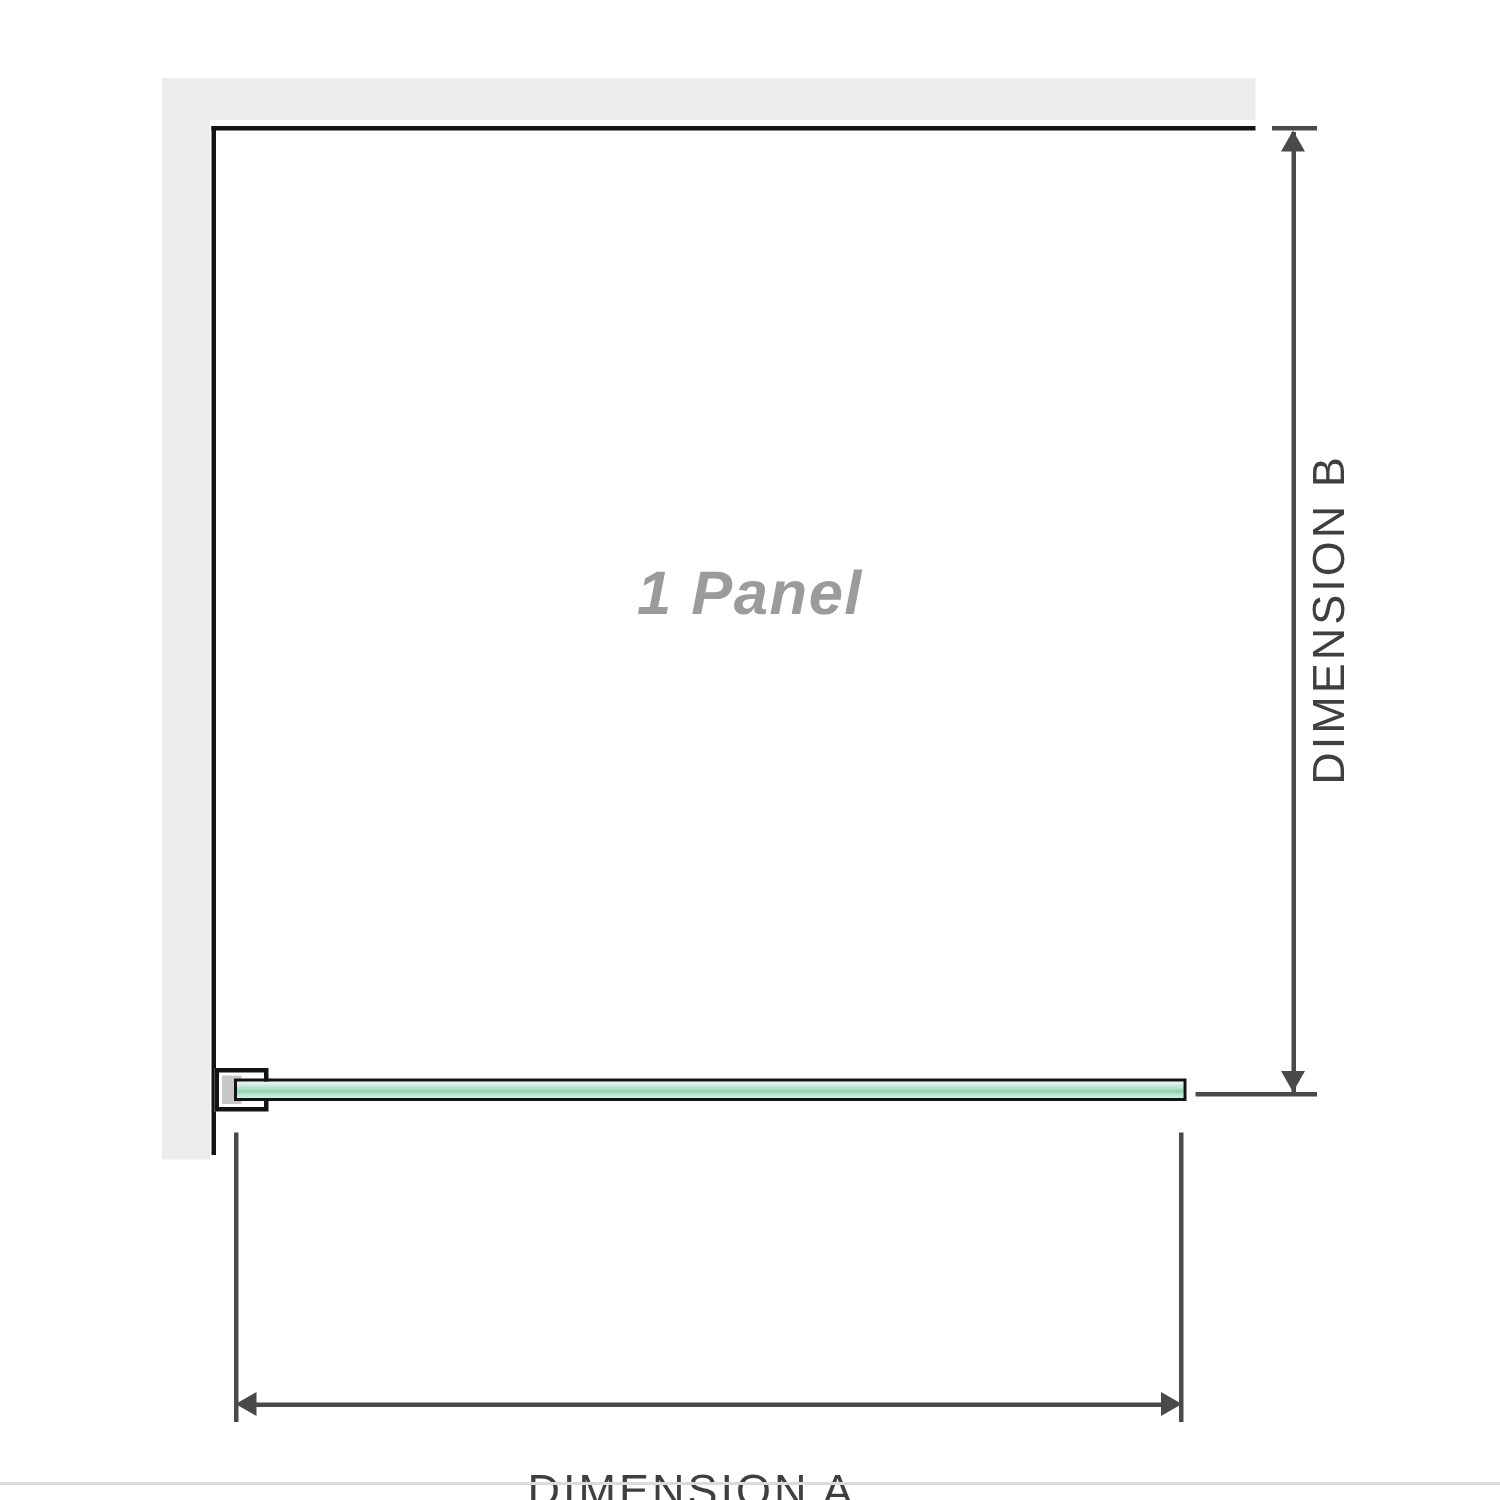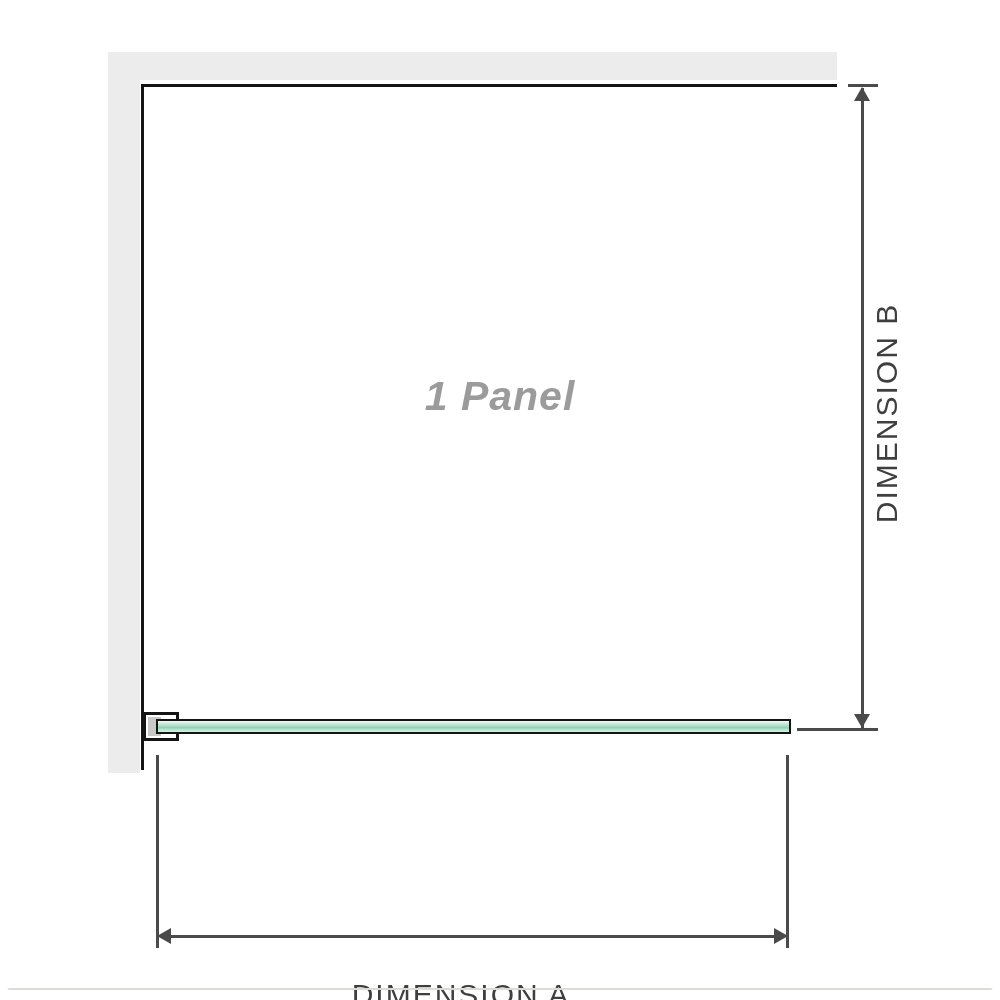--- a/index.html
+++ b/index.html
@@ -1,19 +1,18 @@
 <!DOCTYPE html>
 <html style="--wall-fill: #ececec; --outline-black: #141414; --arrow-gray: #4a4a4a; --label-text: #3f3f3f; --panel-text: #9b9b9b; --glass-green-light: #cdecdc; --glass-green-mid: #8fd3b1; --bracket-fill: #c8c8c8; --baseline-line: #dedbd4;"><head>
 <meta charset="utf-8">
 <style>
   html,body{margin:0;padding:0;background:#fff;}
   .stage{
     position:relative;width:1000px;height:1000px;background:#fff;overflow:hidden;
     font-family:"Liberation Sans", sans-serif;
-    border-radius:32px;
   }
   .abs{position:absolute;}
   
   .wall{background:var(--wall-fill,#ececec);}
   .wall-top{left:108px;top:52px;width:729px;height:28px;}
   .wall-left{left:108px;top:52px;width:32px;height:721px;}
   
   .edge{background:var(--outline-black,#141414);}
   .edge-top{left:141px;top:84px;width:696px;height:3px;}
   .edge-left{left:141px;top:84px;width:3px;height:686px;}

